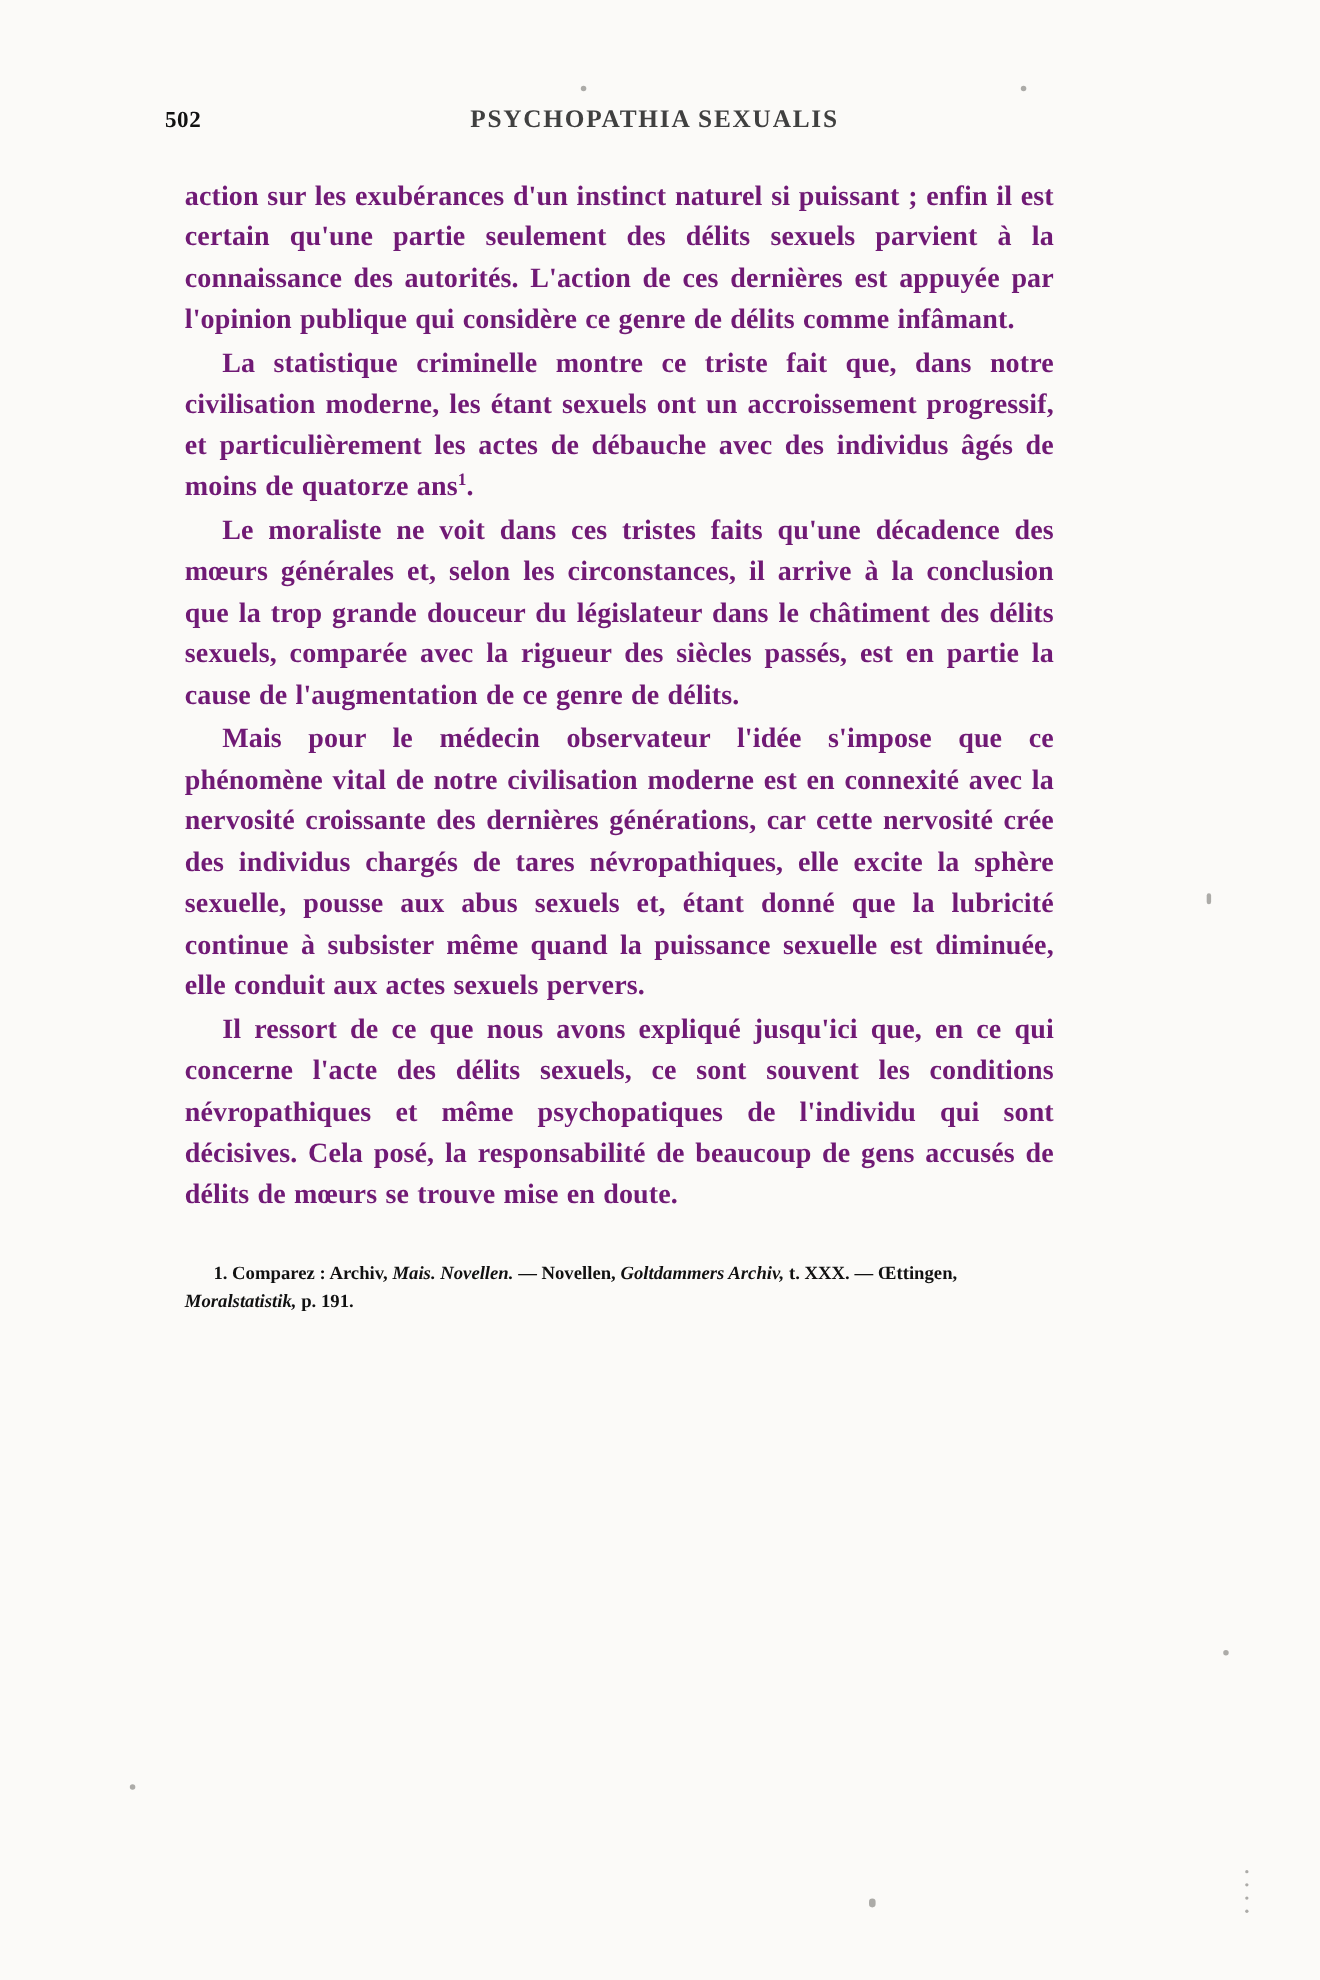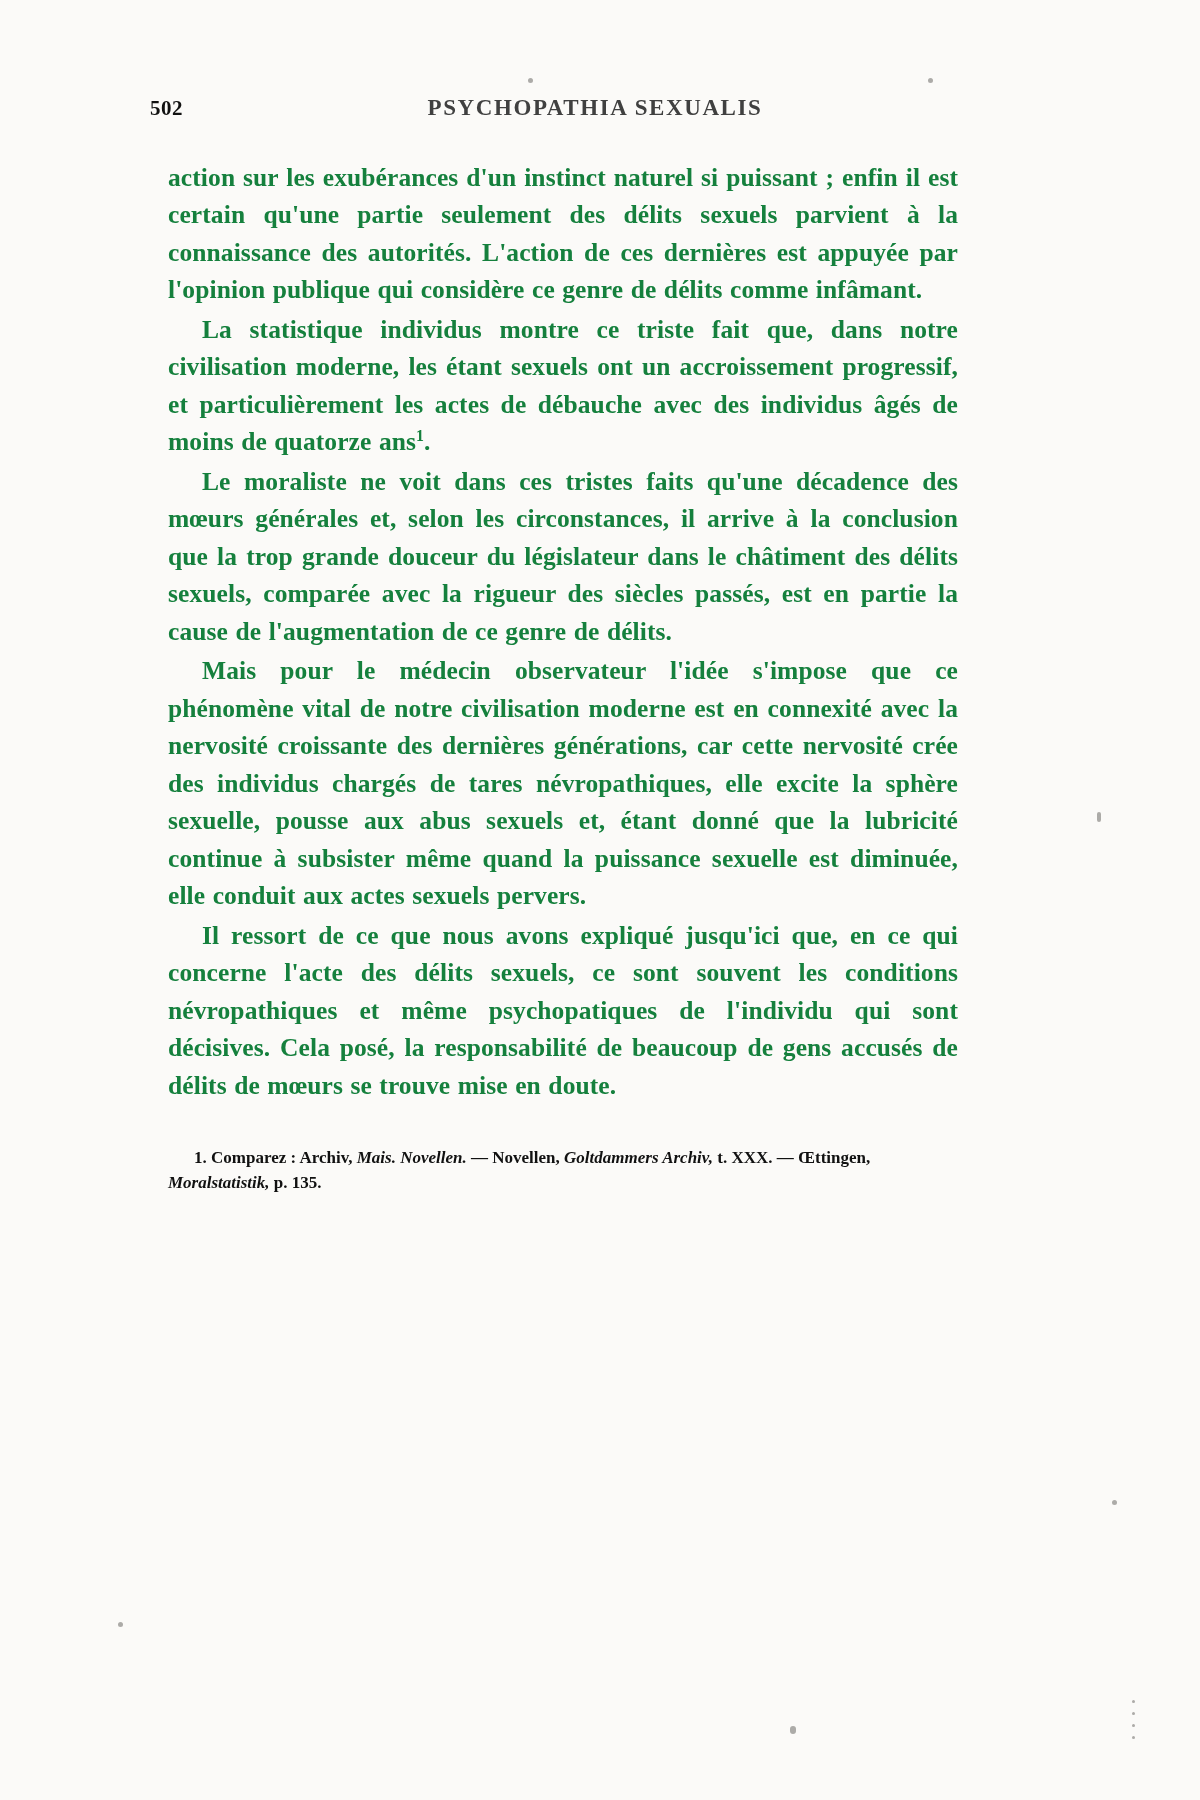--- a/index.html
+++ b/index.html
@@ -52,21 +52,21 @@
   .body-text {
     width: 790px;
     margin-left: 18px;
   }
   p.para {
     margin: 0 0 2px 0;
     text-indent: 34px;
     font-size: 25.5px;
     line-height: 1.47;
     text-align: justify;
-    color: #15803d;
+    color: #701a75;
     font-weight: 600;
     letter-spacing: 0.1px;
     word-spacing: 1px;
   }
   p.para.first {
     text-indent: 0;
   }
   .smallcaps-lead {
     font-weight: 700;
   }
@@ -113,35 +113,35 @@
 
     <div class="header-row">
       <div class="folio">502</div>
       <div class="running-title">PSYCHOPATHIA SEXUALIS</div>
     </div>
 
     <div class="body-text">
 
       <p class="para first">action sur les exubérances d'un instinct naturel si puissant ; enfin il est certain qu'une partie seulement des délits sexuels parvient à la connaissance des autorités. L'action de ces dernières est appuyée par l'opinion publique qui considère ce genre de délits comme infâmant.</p>
 
-      <p class="para"><span class="smallcaps-lead">La statistique individus</span><span> montre ce triste fait que, dans notre civilisation moderne, les étant sexuels ont un accroissement progressif, et particulièrement les actes de débauche avec des individus âgés de moins de quatorze ans</span><sup class="note-ref">1</sup><span>.</span></p>
+      <p class="para"><span class="smallcaps-lead">La statistique criminelle</span><span> montre ce triste fait que, dans notre civilisation moderne, les étant sexuels ont un accroissement progressif, et particulièrement les actes de débauche avec des individus âgés de moins de quatorze ans</span><sup class="note-ref">1</sup><span>.</span></p>
 
       <p class="para">Le moraliste ne voit dans ces tristes faits qu'une décadence des mœurs générales et, selon les circonstances, il arrive à la conclusion que la trop grande douceur du législateur dans le châtiment des délits sexuels, comparée avec la rigueur des siècles passés, est en partie la cause de l'augmentation de ce genre de délits.</p>
 
       <p class="para">Mais pour le médecin observateur l'idée s'impose que ce phénomène vital de notre civilisation moderne est en connexité avec la nervosité croissante des dernières générations, car cette nervosité crée des individus chargés de tares névropathiques, elle excite la sphère sexuelle, pousse aux abus sexuels et, étant donné que la lubricité continue à subsister même quand la puissance sexuelle est diminuée, elle conduit aux actes sexuels pervers.</p>
 
 
       <p class="para">Il ressort de ce que nous avons expliqué jusqu'ici que, en ce qui concerne l'acte des délits sexuels, ce sont souvent les conditions névropathiques et même psychopatiques de l'individu qui sont décisives. Cela posé, la responsabilité de beaucoup de gens accusés de délits de mœurs se trouve mise en doute.</p>
 
     </div>
 
     <hr class="footnote-rule">
 
     <div class="footnotes">
-      <p class="fn"><span>1.</span><span> Comparez : Archiv, </span><i>Mais. Novellen.</i><span> — Novellen, </span><i>Goltdammers Archiv,</i><span> t. XXX. — Œttingen, </span><i>Moralstatistik,</i><span> p. 135.</span></p>
+      <p class="fn"><span>1.</span><span> Comparez : Archiv, </span><i>Mais. Novellen.</i><span> — Novellen, </span><i>Goltdammers Archiv,</i><span> t. XXX. — Œttingen, </span><i>Moralstatistik,</i><span> p. 191.</span></p>
     </div>
 
   </div>
 
   <span class="speck" style="left:528px;top:78px;width:5px;height:5px;"></span>
   <span class="speck" style="left:928px;top:78px;width:5px;height:5px;"></span>
   <span class="speck" style="left:1097px;top:812px;width:4px;height:10px;border-radius:2px;"></span>
   <span class="speck" style="left:1112px;top:1500px;width:5px;height:5px;"></span>
   <span class="speck" style="left:118px;top:1622px;width:5px;height:5px;"></span>
   <span class="speck" style="left:790px;top:1726px;width:6px;height:8px;border-radius:3px;"></span>

